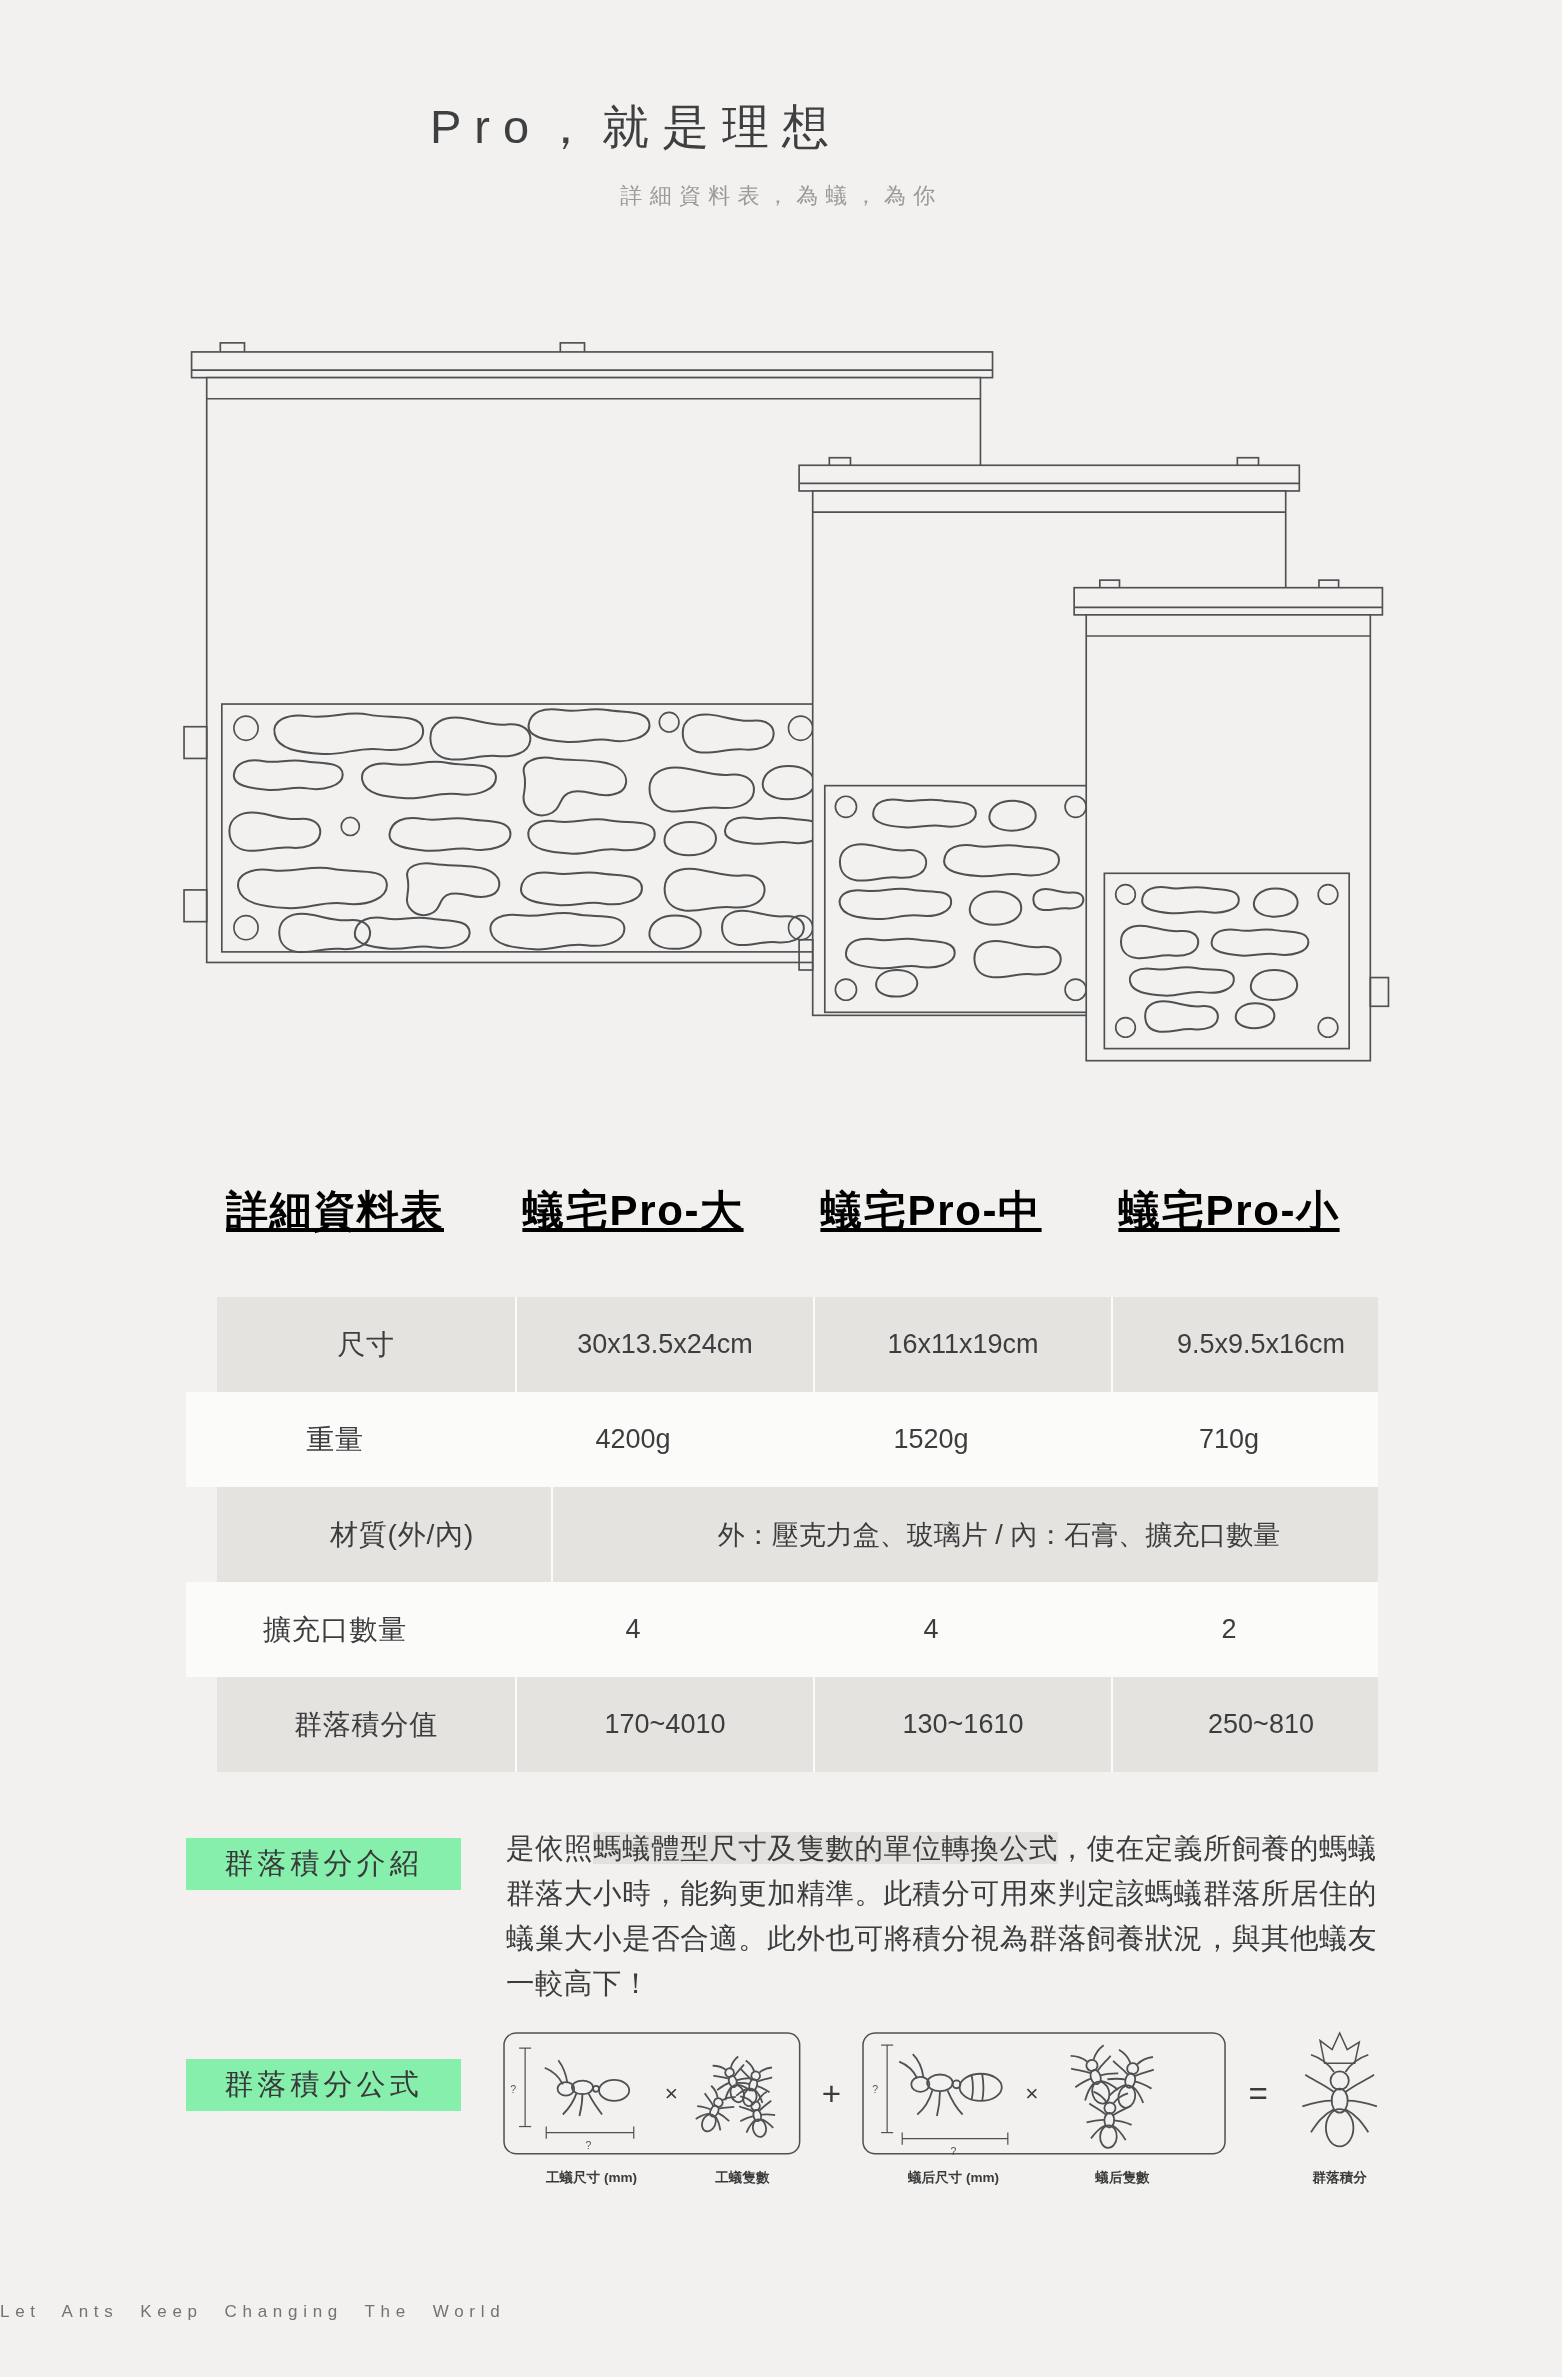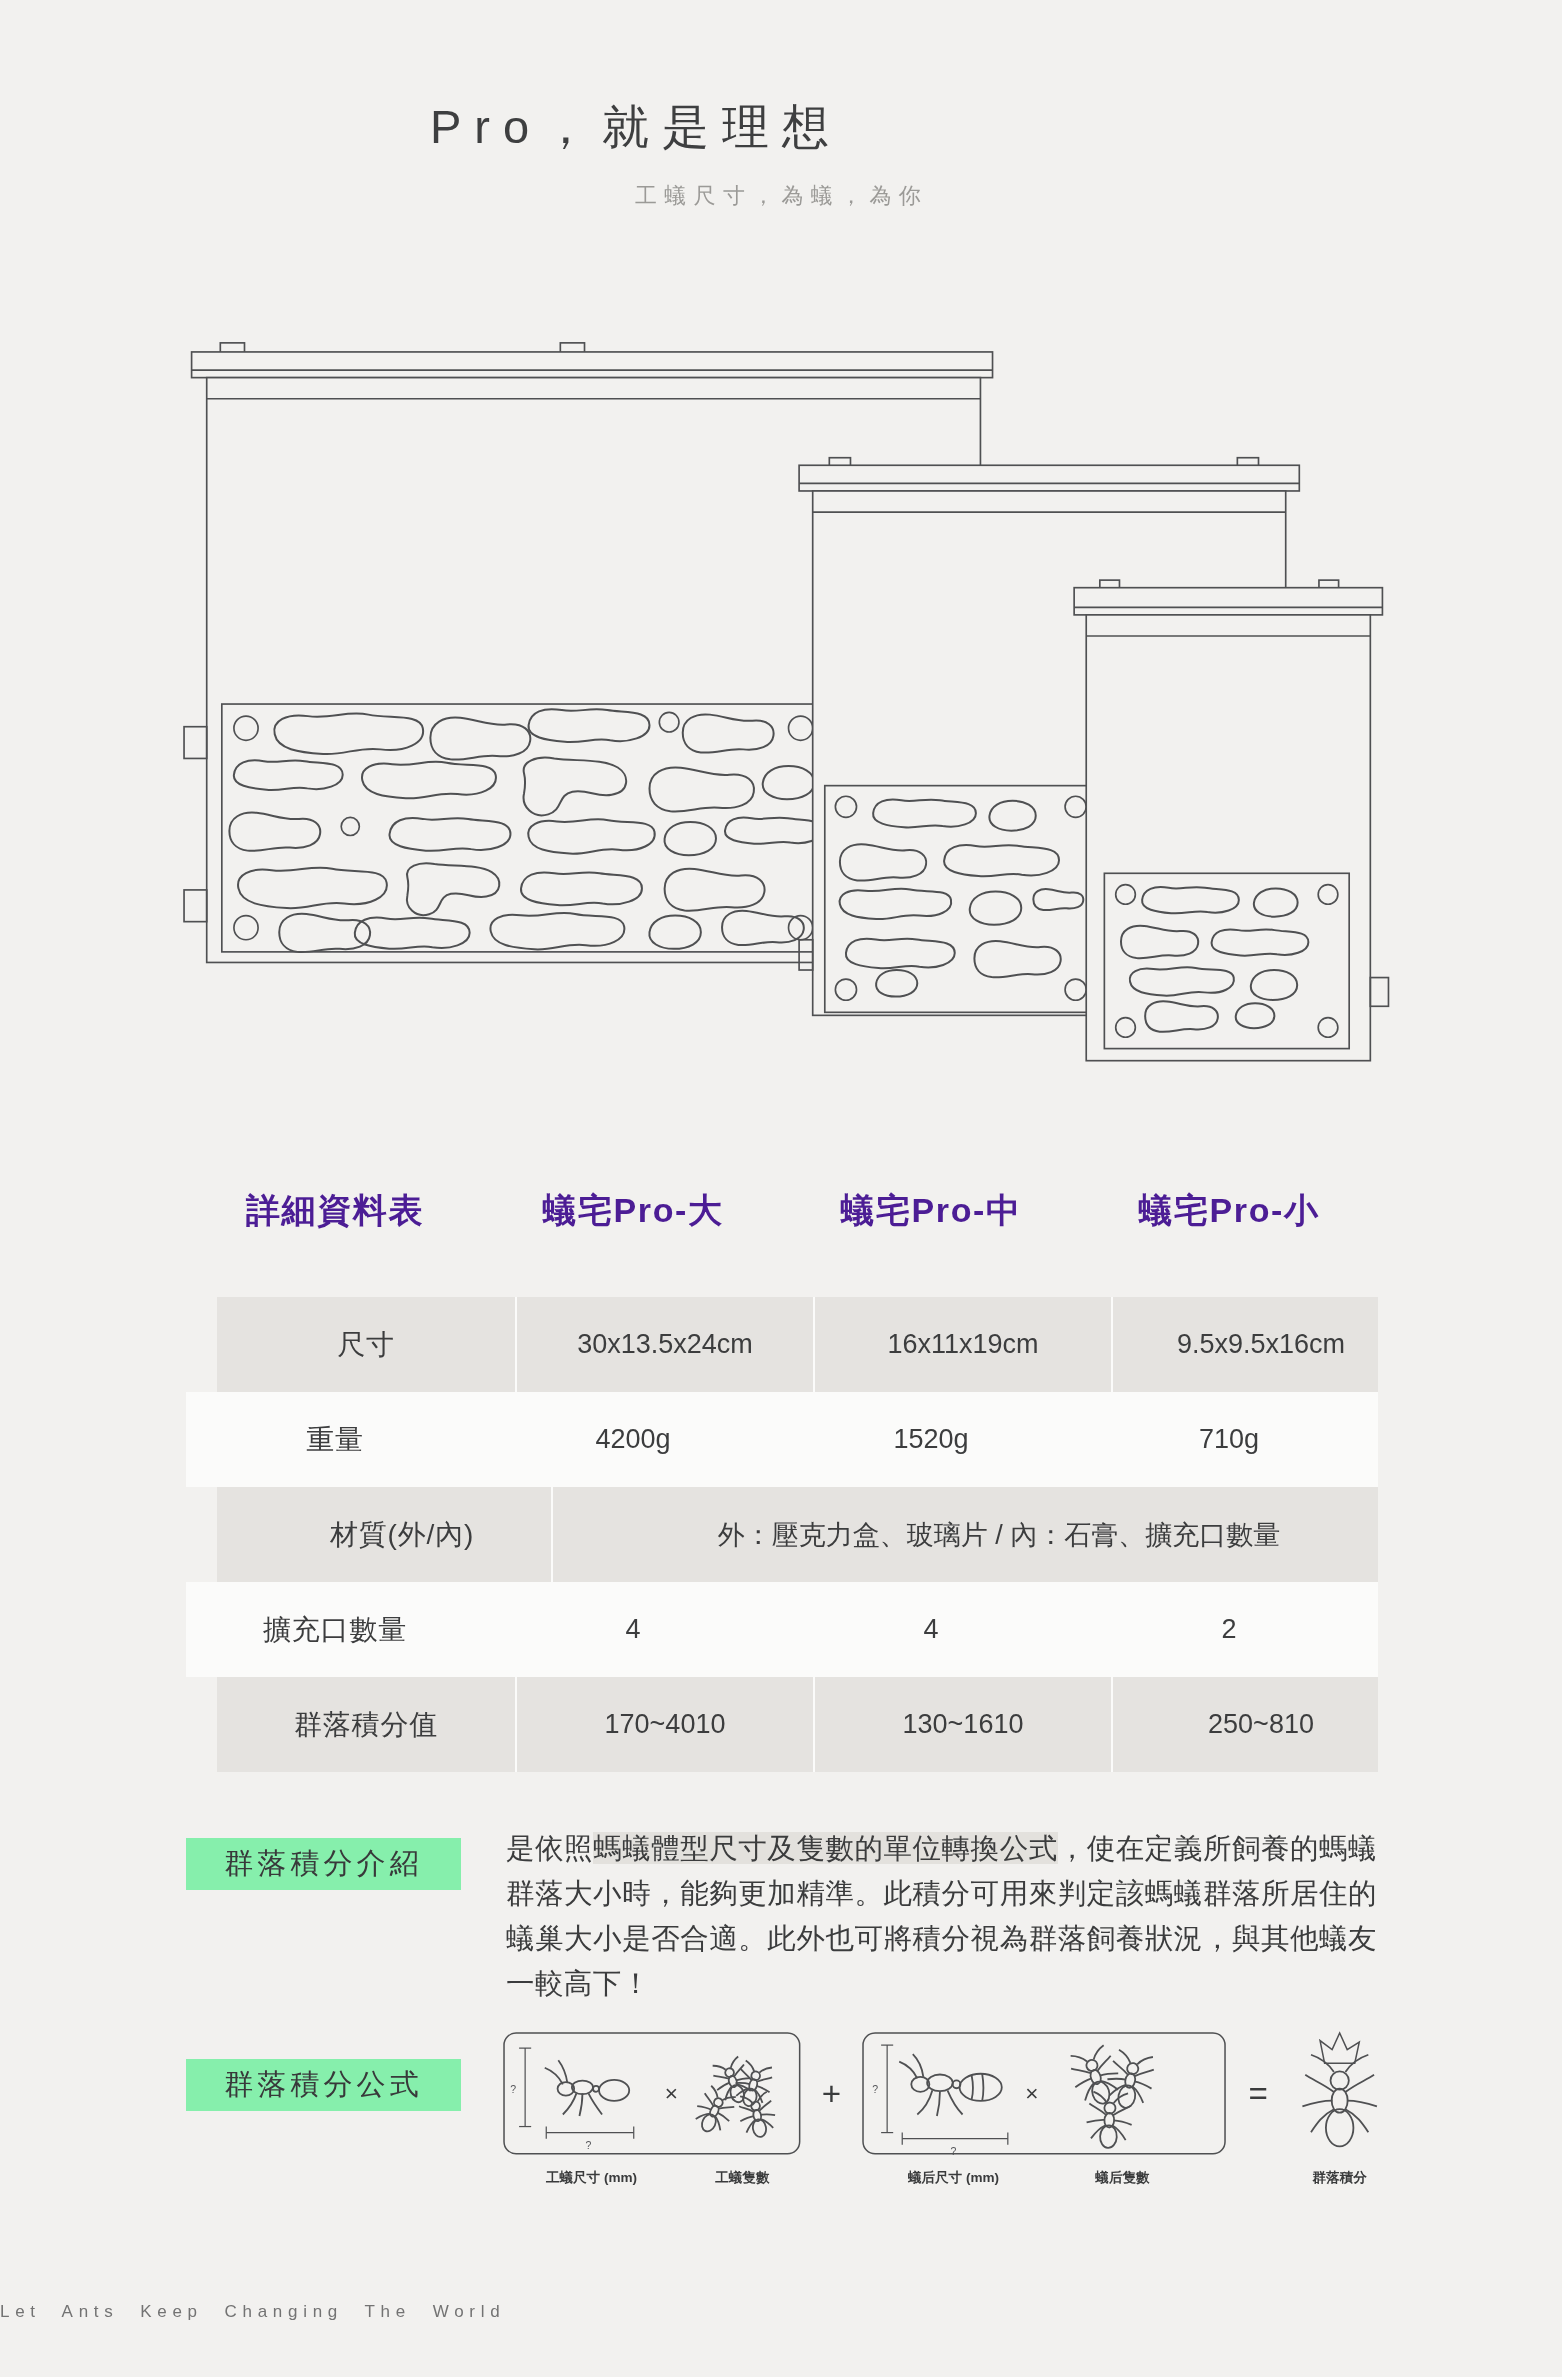--- a/index.html
+++ b/index.html
@@ -29,22 +29,23 @@
   }
 
   .illustration { top:335px; left:178px; width:1215px; height:794px; }
 
   .table-head {
     top:1182px; left:186px; width:1192px; height:57px;
     display:grid; grid-template-columns:repeat(4,298px);
   }
   .table-head .th {
     display:flex; align-items:center; justify-content:center;
-    font-size:34px; font-weight:700; color:#4c1d95;
+    font-size:42px; font-weight:700; color:#000000;
     letter-spacing:1.6px;
+    text-decoration:underline;
   }
 
   .spec-table { top:1297px; left:186px; width:1192px; }
   .spec-table .row {
     display:grid; grid-template-columns:repeat(4,298px);
     height:95px;
   }
   .spec-table .row.span-row { grid-template-columns:298px 894px;padding-left:36px; }
   .spec-table .row.gray { background:#e5e3e0;margin-left:31px; }
   .spec-table .row.light { background:#fbfbfa; }
@@ -85,21 +86,21 @@
   svg text { font-family:"Liberation Sans","DejaVu Sans",sans-serif; }
   .flabel { font-size:9px; font-weight:700; fill:#3a3b3c; }
   .fsym   { font-size:15px; fill:#3a3b3c; }
   .fop    { font-size:22px; fill:#3a3b3c; }
   .fq     { font-size:7px;  fill:#55565a; }
 </style>
 </head>
 <body>
 
 <div class="abs page-title">Pro，就是理想</div>
-<div class="abs page-subtitle">工蟻尺寸，為蟻，為你</div>
+<div class="abs page-subtitle">詳細資料表，為蟻，為你</div>
 
 <svg class="abs illustration" viewBox="118 220 804 525" preserveAspectRatio="xMidYMid meet">
   <defs>
     <path id="b1" vector-effect="non-scaling-stroke" stroke-width="2" d="M0,14 C-2,5 8,0 22,2 C38,4 48,-2 62,1 C76,4 96,0 98,10 C100,20 86,26 70,24 C56,22 46,28 32,27 C16,26 2,24 0,14 Z"></path>
     <path id="b2" vector-effect="non-scaling-stroke" stroke-width="2" d="M0,13 C0,4 8,0 18,1 C28,2 36,6 46,5 C56,4 61,9 60,15 C59,22 50,25 40,24 C30,23 22,27 12,26 C4,25 0,20 0,13 Z"></path>
     <path id="b3" vector-effect="non-scaling-stroke" stroke-width="2" d="M0,11 C1,4 8,0 17,0 C26,0 34,4 34,11 C34,18 26,22 16,22 C7,22 -1,18 0,11 Z"></path>
     <path id="b4" vector-effect="non-scaling-stroke" stroke-width="2" d="M2,12 C0,4 10,0 22,2 C36,4 54,2 64,8 C72,13 72,24 60,26 C50,28 44,22 34,24 C24,26 28,36 18,39 C8,42 0,34 2,25 C3,19 3,16 2,12 Z"></path>
     <path id="b5" vector-effect="non-scaling-stroke" stroke-width="2" d="M0,12 C1,3 10,0 22,2 C32,4 40,0 52,2 C64,4 80,2 80,12 C80,20 66,24 54,22 C44,20 36,24 24,23 C12,22 -1,20 0,12 Z"></path>
   </defs>
 

